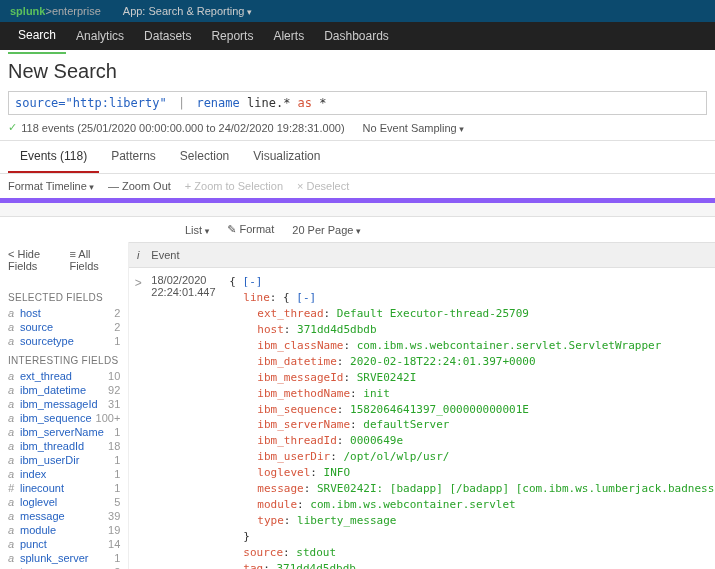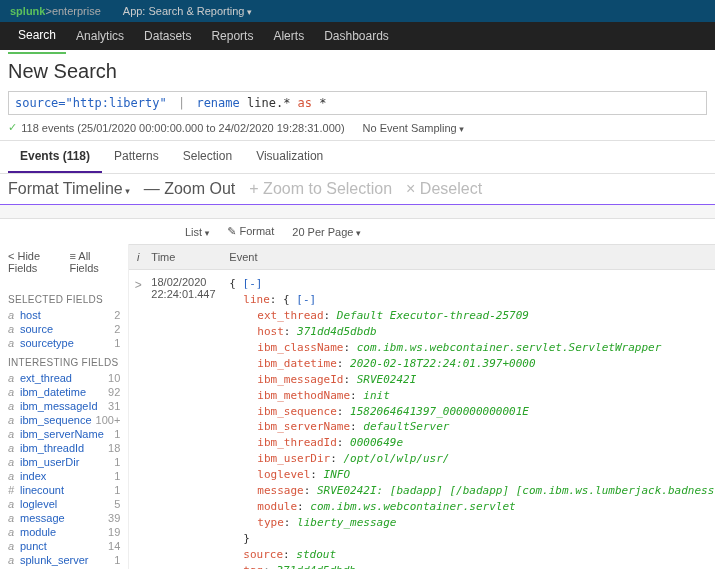--- a/index.html
+++ b/index.html
@@ -15,22 +15,22 @@
 .searchbar { border: 1px solid #ccc; margin: 0 8px; padding: 4px 6px; font-family: Consolas, monospace; font-size: 12px; background: #fff; }
 .searchbar .src { color: #2662c1; }
 .searchbar .pipe { color: #999; margin: 0 4px; }
 .searchbar .cmd { color: #2662c1; }
 .searchbar .op { color: #d6563c; }
 .statusrow { display: flex; align-items: center; padding: 6px 8px; font-size: 11px; color: #555; border-bottom: 1px solid #e0e0e0; }
 .statusrow .check { color: #5cc05c; margin-right: 4px; }
 .statusrow .sampling { margin-left: 18px; color: #555; text-align: center; }
 .viztabs { display: flex; padding: 0 8px; font-size: 12px; border-bottom: 1px solid #e0e0e0; }
 .viztabs .vtab { padding: 8px 12px; cursor: pointer; color: #555; }
-.viztabs .vtab.active { color: #333; border-bottom: 2px solid #4c1d95; font-weight: 700; }
-.toolbar { display: flex; align-items: center; padding: 6px 8px; font-size: 16px; color: #555; border-bottom: 1px solid #8b5cf6; }
+.viztabs .vtab.active { color: #333; border-bottom: 2px solid #b91c1c; font-weight: 400; }
+.toolbar { display: flex; align-items: center; padding: 6px 8px; font-size: 11px; color: #555; border-bottom: 5px solid #8b5cf6; }
 .toolbar .tbtn { margin-right: 14px; cursor: pointer; }
 .toolbar .tbtn.disabled { color: #bbb; }
 .timeline-area { height: 14px; background: #f6f6f6; border-bottom: 1px solid #e0e0e0; margin: 0; }
 .toolbar2 { display: flex; align-items: center; padding: 6px 8px 6px 185px; font-size: 11px; color: #555; }
 .toolbar2 .tbtn { margin-right: 18px; cursor: pointer; }
 .main { display: flex; }
 .sidebar { width: 160px; padding: 6px 8px; font-size: 11px; border-right: 1px solid #eee; }
 .side-top { display: flex; justify-content: space-between; margin-bottom: 20px; color: #555; }
 .side-top .hf { cursor: pointer; }
 .side-sect { font-size: 10px; color: #777; margin: 8px 0 4px; letter-spacing: 0.3px; }
@@ -42,21 +42,21 @@
 .ev-head { display: flex; background: #f0f0f0; border-top: 1px solid #e0e0e0; border-bottom: 1px solid #e0e0e0; font-size: 11px; color: #555; }
 .ev-head .col-i { width: 18px; padding: 6px 4px; text-align: center; font-style: italic; }
 .ev-head .col-t { width: 78px; padding: 6px 4px; }
 .ev-head .col-e { flex: 1; padding: 6px 4px; }
 .ev-row { display: flex; border-bottom: 1px solid #eee; padding: 6px 0; }
 .ev-row .col-i { width: 18px; text-align: center; color: #999; cursor: pointer; padding-top: 2px; }
 .ev-row .col-t { width: 78px; font-size: 11px; color: #555; padding: 0 4px; }
 .ev-row .col-e { flex: 1; font-family: Consolas, monospace; font-size: 11px; padding: 0 4px; line-height: 1.45; }
 .kv { white-space: nowrap; overflow: hidden; text-overflow: ellipsis; }
 .k { color: #d6563c; }
-.v { color: #29a329; font-style: italic; }
+.v { color: #29a329; }
 .brace { color: #333; }
 .toggle { color: #2662c1; cursor: pointer; }
 .indent1 { padding-left: 14px; }
 .indent2 { padding-left: 28px; }
 .caret::after { content: " ▾"; font-size: 9px; }
 </style>
 </head>
 <body>
 
 <div class="topbar">
@@ -217,21 +217,20 @@
           <span class="fn">type</span>
           <span class="fc">2</span>
         </div>
       </div>
 
   </div>
 
   <div class="events">
     <div class="ev-head">
       <div class="col-i">i</div>
-      <div class="col-t">Time</div>
       <div class="col-e">Event</div>
     </div>
 
     <div class="ev-row">
       <div class="col-i">&gt;</div>
       <div class="col-t">
         <div>18/02/2020</div>
         <div>22:24:01.447</div>
       </div>
       <div class="col-e">

